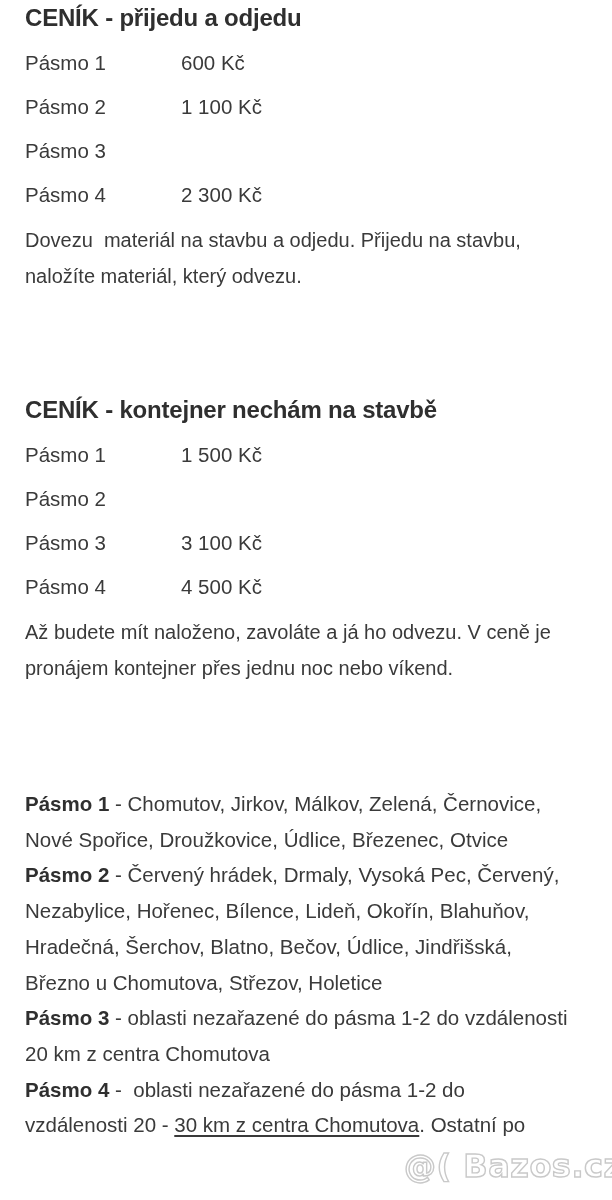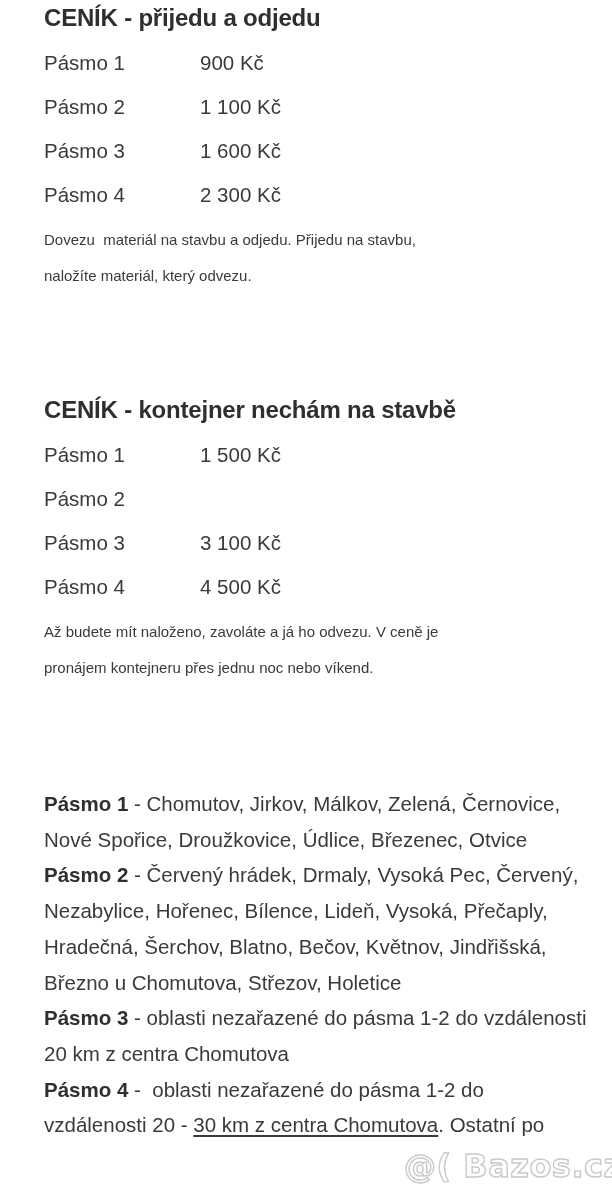--- a/index.html
+++ b/index.html
@@ -10,81 +10,81 @@
   }
   *{box-sizing:border-box;}
   html,body{margin:0;padding:0;}
   body{
     width:612px;height:1200px;overflow:hidden;background:var(--bg);
     font-family:"Liberation Sans","DejaVu Sans",sans-serif;
     color:var(--text);
   }
   .page{
     position:relative;width:612px;height:1200px;overflow:hidden;
-    padding:3px 0 0 44px;
+    padding:3px 0 0 25px;
   }
   .sec-heading{
     margin:0;font-size:24px;line-height:29px;font-weight:700;
     color:var(--heading);letter-spacing:-0.2px;
   }
   .rows{margin-top:9px;}
   .row{display:flex;line-height:44px;font-size:20.5px;white-space:pre;}
   .row .zone{width:156px;flex:0 0 156px;}
-  .note{margin:5px 16px 0 0;font-size:15px;line-height:36px;}
+  .note{margin:5px 16px 0 0;font-size:20px;line-height:36px;}
   .line{white-space:pre;}
   .sec--2{margin-top:101px;}
   .zones{margin-top:100px;font-size:20.5px;line-height:35.7px;}
   .b{font-weight:700;color:var(--heading);}
   .u{text-decoration:underline;text-underline-offset:3px;}
   .watermark{
     position:absolute;left:404px;top:1147px;z-index:5;pointer-events:none;
     font-family:"DejaVu Sans",sans-serif;font-weight:700;font-size:32px;line-height:1.2;
     color:transparent;-webkit-text-stroke:1.4px var(--wm);
     white-space:pre;letter-spacing:0.5px;
   }
 </style>
 </head>
 <body>
 
 <div class="page">
 
   <section class="sec sec--1">
     <h2 class="sec-heading">CENÍK - přijedu a odjedu</h2>
     <div class="rows">
-        <div class="row"><span class="zone">Pásmo 1</span><span class="price">900 Kč</span></div>
+        <div class="row"><span class="zone">Pásmo 1</span><span class="price">600 Kč</span></div>
         <div class="row"><span class="zone">Pásmo 2</span><span class="price">1 100 Kč</span></div>
-        <div class="row"><span class="zone">Pásmo 3</span><span class="price">1 600 Kč</span></div>
+        <div class="row"><span class="zone">Pásmo 3</span></div>
         <div class="row"><span class="zone">Pásmo 4</span><span class="price">2 300 Kč</span></div>
       </div>
     <div class="note">
         <div class="line"><span>Dovezu  materiál na stavbu a odjedu. Přijedu na stavbu,</span></div>
         <div class="line"><span>naložíte materiál, který odvezu.</span></div>
       </div>
   </section>
 
   <section class="sec sec--2">
     <h2 class="sec-heading">CENÍK - kontejner nechám na stavbě</h2>
     <div class="rows">
         <div class="row"><span class="zone">Pásmo 1</span><span class="price">1 500 Kč</span></div>
         <div class="row"><span class="zone">Pásmo 2</span></div>
         <div class="row"><span class="zone">Pásmo 3</span><span class="price">3 100 Kč</span></div>
         <div class="row"><span class="zone">Pásmo 4</span><span class="price">4 500 Kč</span></div>
       </div>
     <div class="note">
         <div class="line"><span>Až budete mít naloženo, zavoláte a já ho odvezu. V ceně je</span></div>
-        <div class="line"><span>pronájem kontejneru přes jednu noc nebo víkend.</span></div>
+        <div class="line"><span>pronájem kontejner přes jednu noc nebo víkend.</span></div>
       </div>
   </section>
 
   <div class="zones">
       <div class="line"><span class="b">Pásmo 1</span><span> - Chomutov, Jirkov, Málkov, Zelená, Černovice,</span></div>
       <div class="line"><span>Nové Spořice, Droužkovice, Údlice, Březenec, Otvice</span></div>
       <div class="line"><span class="b">Pásmo 2</span><span> - Červený hrádek, Drmaly, Vysoká Pec, Červený,</span></div>
-      <div class="line"><span>Nezabylice, Hořenec, Bílence, Lideň, Vysoká, Přečaply,</span></div>
-      <div class="line"><span>Hradečná, Šerchov, Blatno, Bečov, Květnov, Jindřišská,</span></div>
+      <div class="line"><span>Nezabylice, Hořenec, Bílence, Lideň, Okořín, Blahuňov,</span></div>
+      <div class="line"><span>Hradečná, Šerchov, Blatno, Bečov, Údlice, Jindřišská,</span></div>
       <div class="line"><span>Březno u Chomutova, Střezov, Holetice</span></div>
       <div class="line"><span class="b">Pásmo 3</span><span> - oblasti nezařazené do pásma 1-2 do vzdálenosti</span></div>
       <div class="line"><span>20 km z centra Chomutova</span></div>
       <div class="line"><span class="b">Pásmo 4</span><span> -  oblasti nezařazené do pásma 1-2 do</span></div>
       <div class="line"><span>vzdálenosti 20 - </span><span class="u">30 km z centra Chomutova</span><span>. Ostatní po</span></div>
     </div>
 
   <div class="watermark">@( Bazos.cz</div>
 
 </div>

